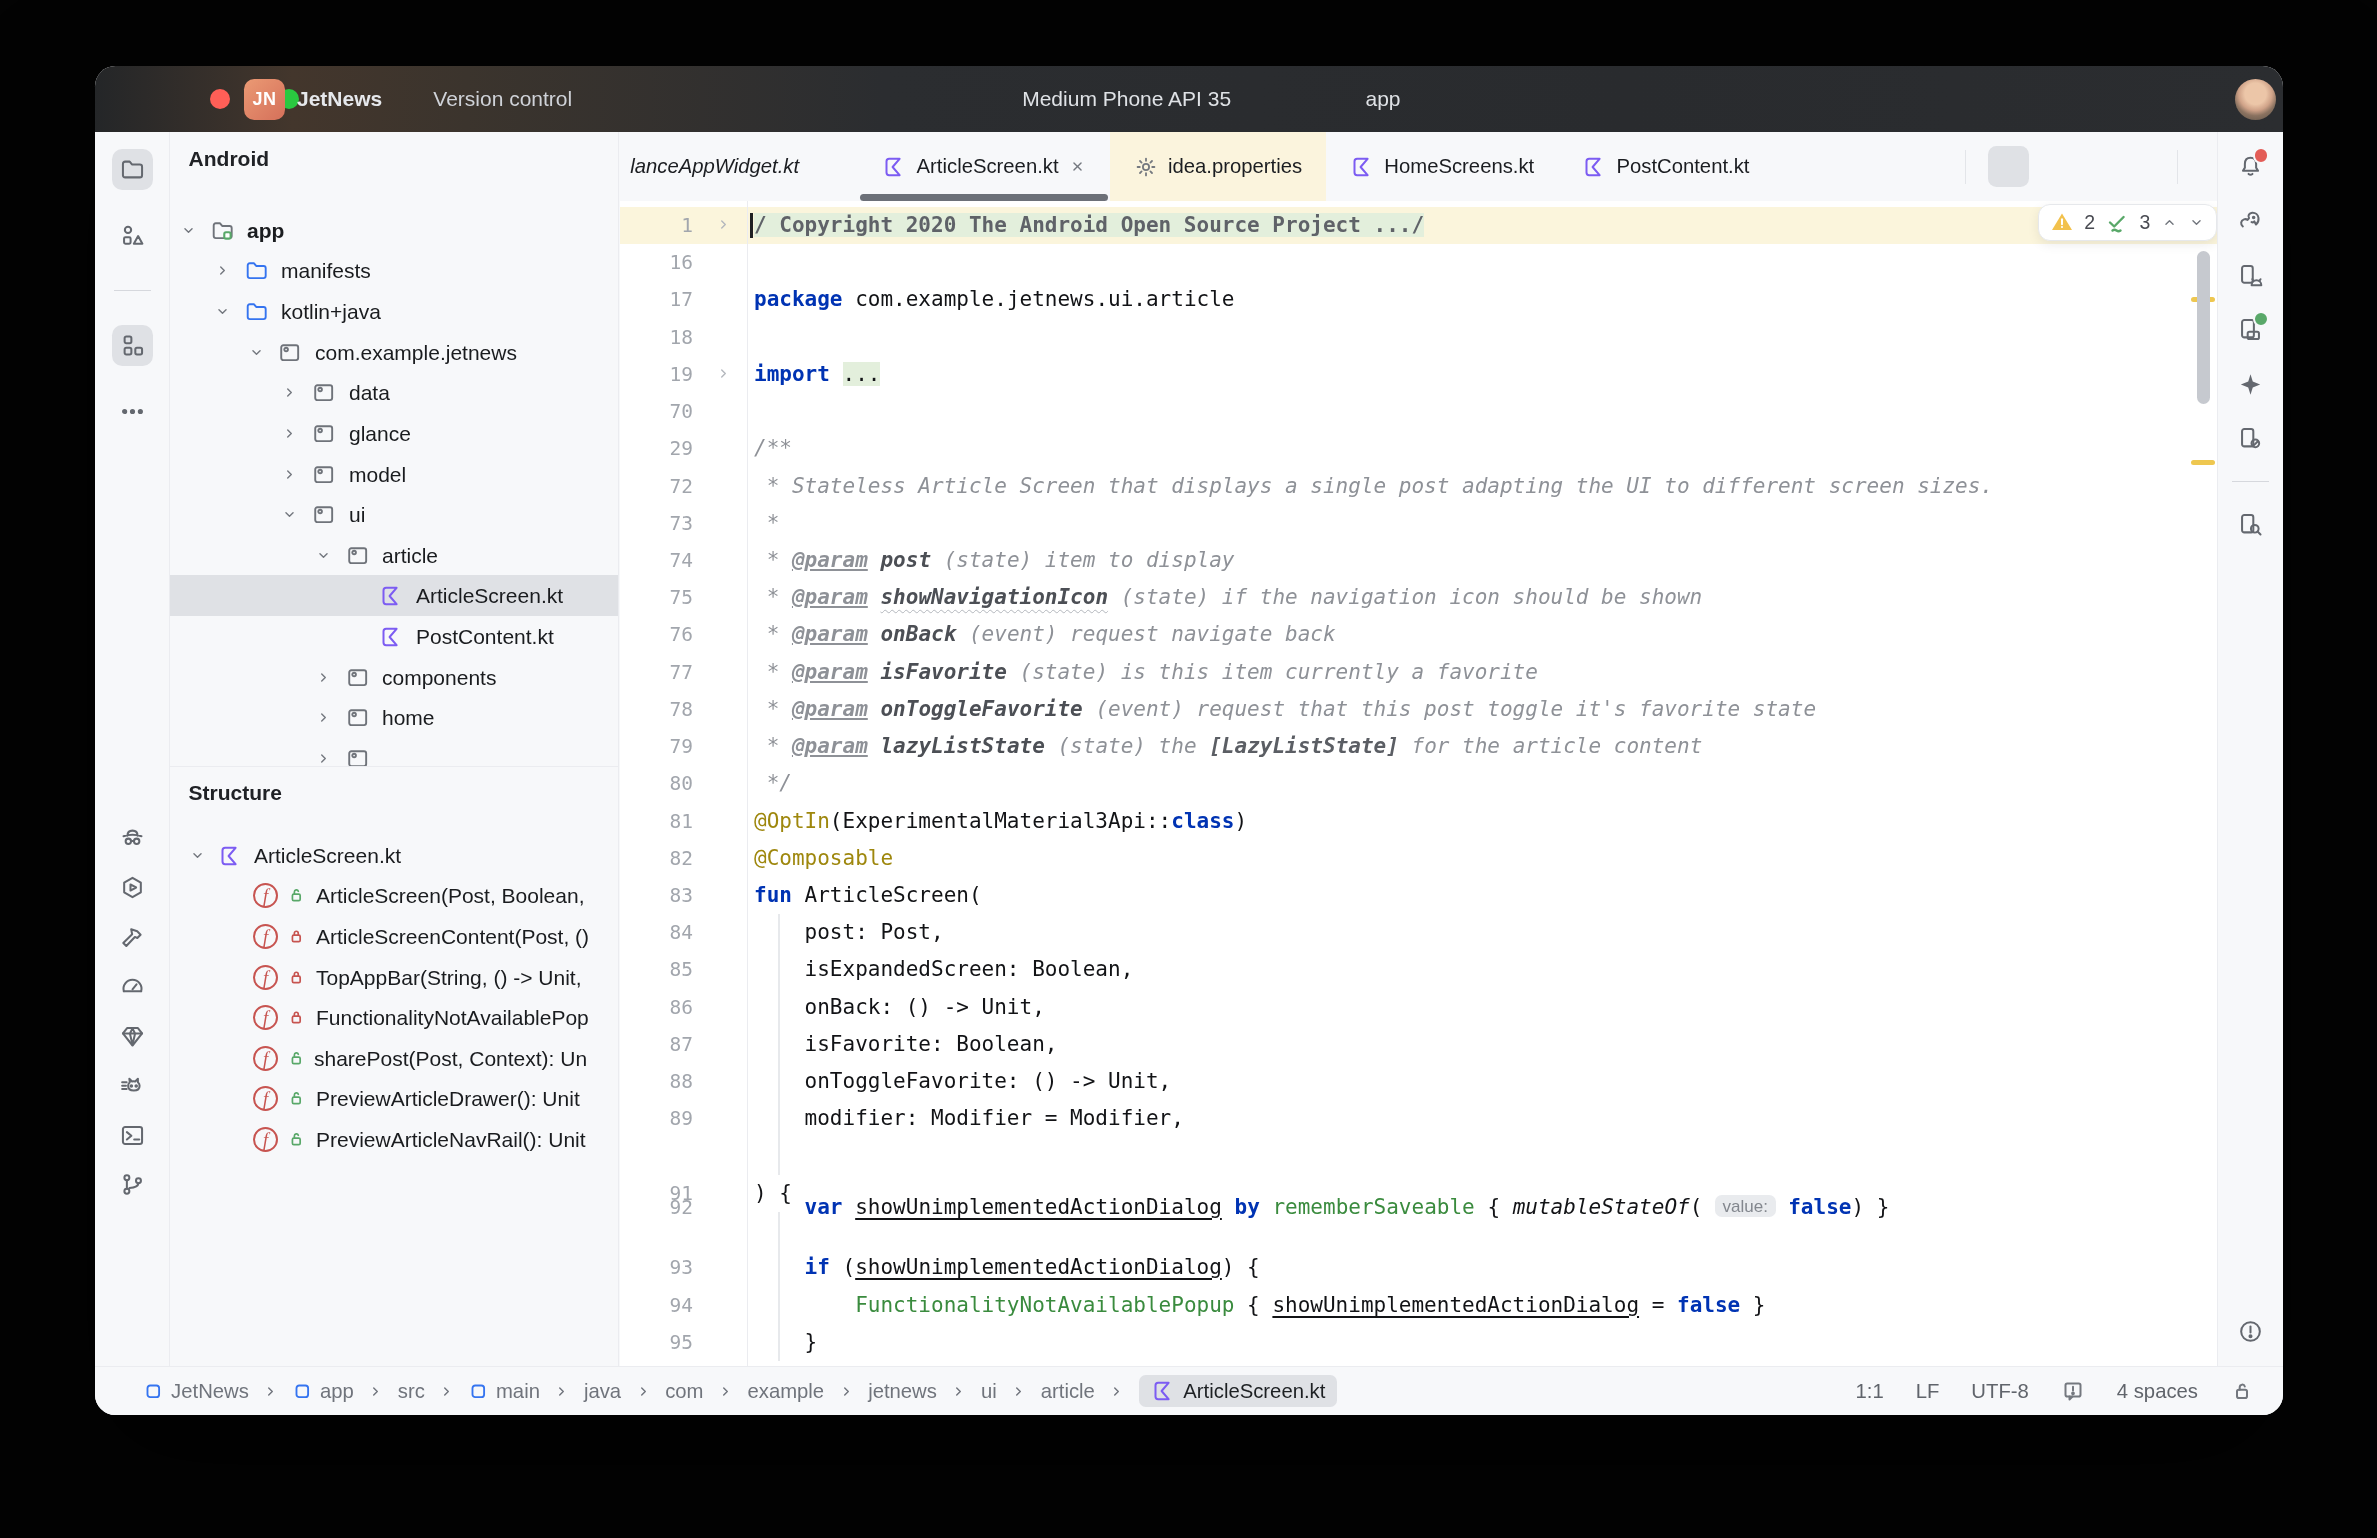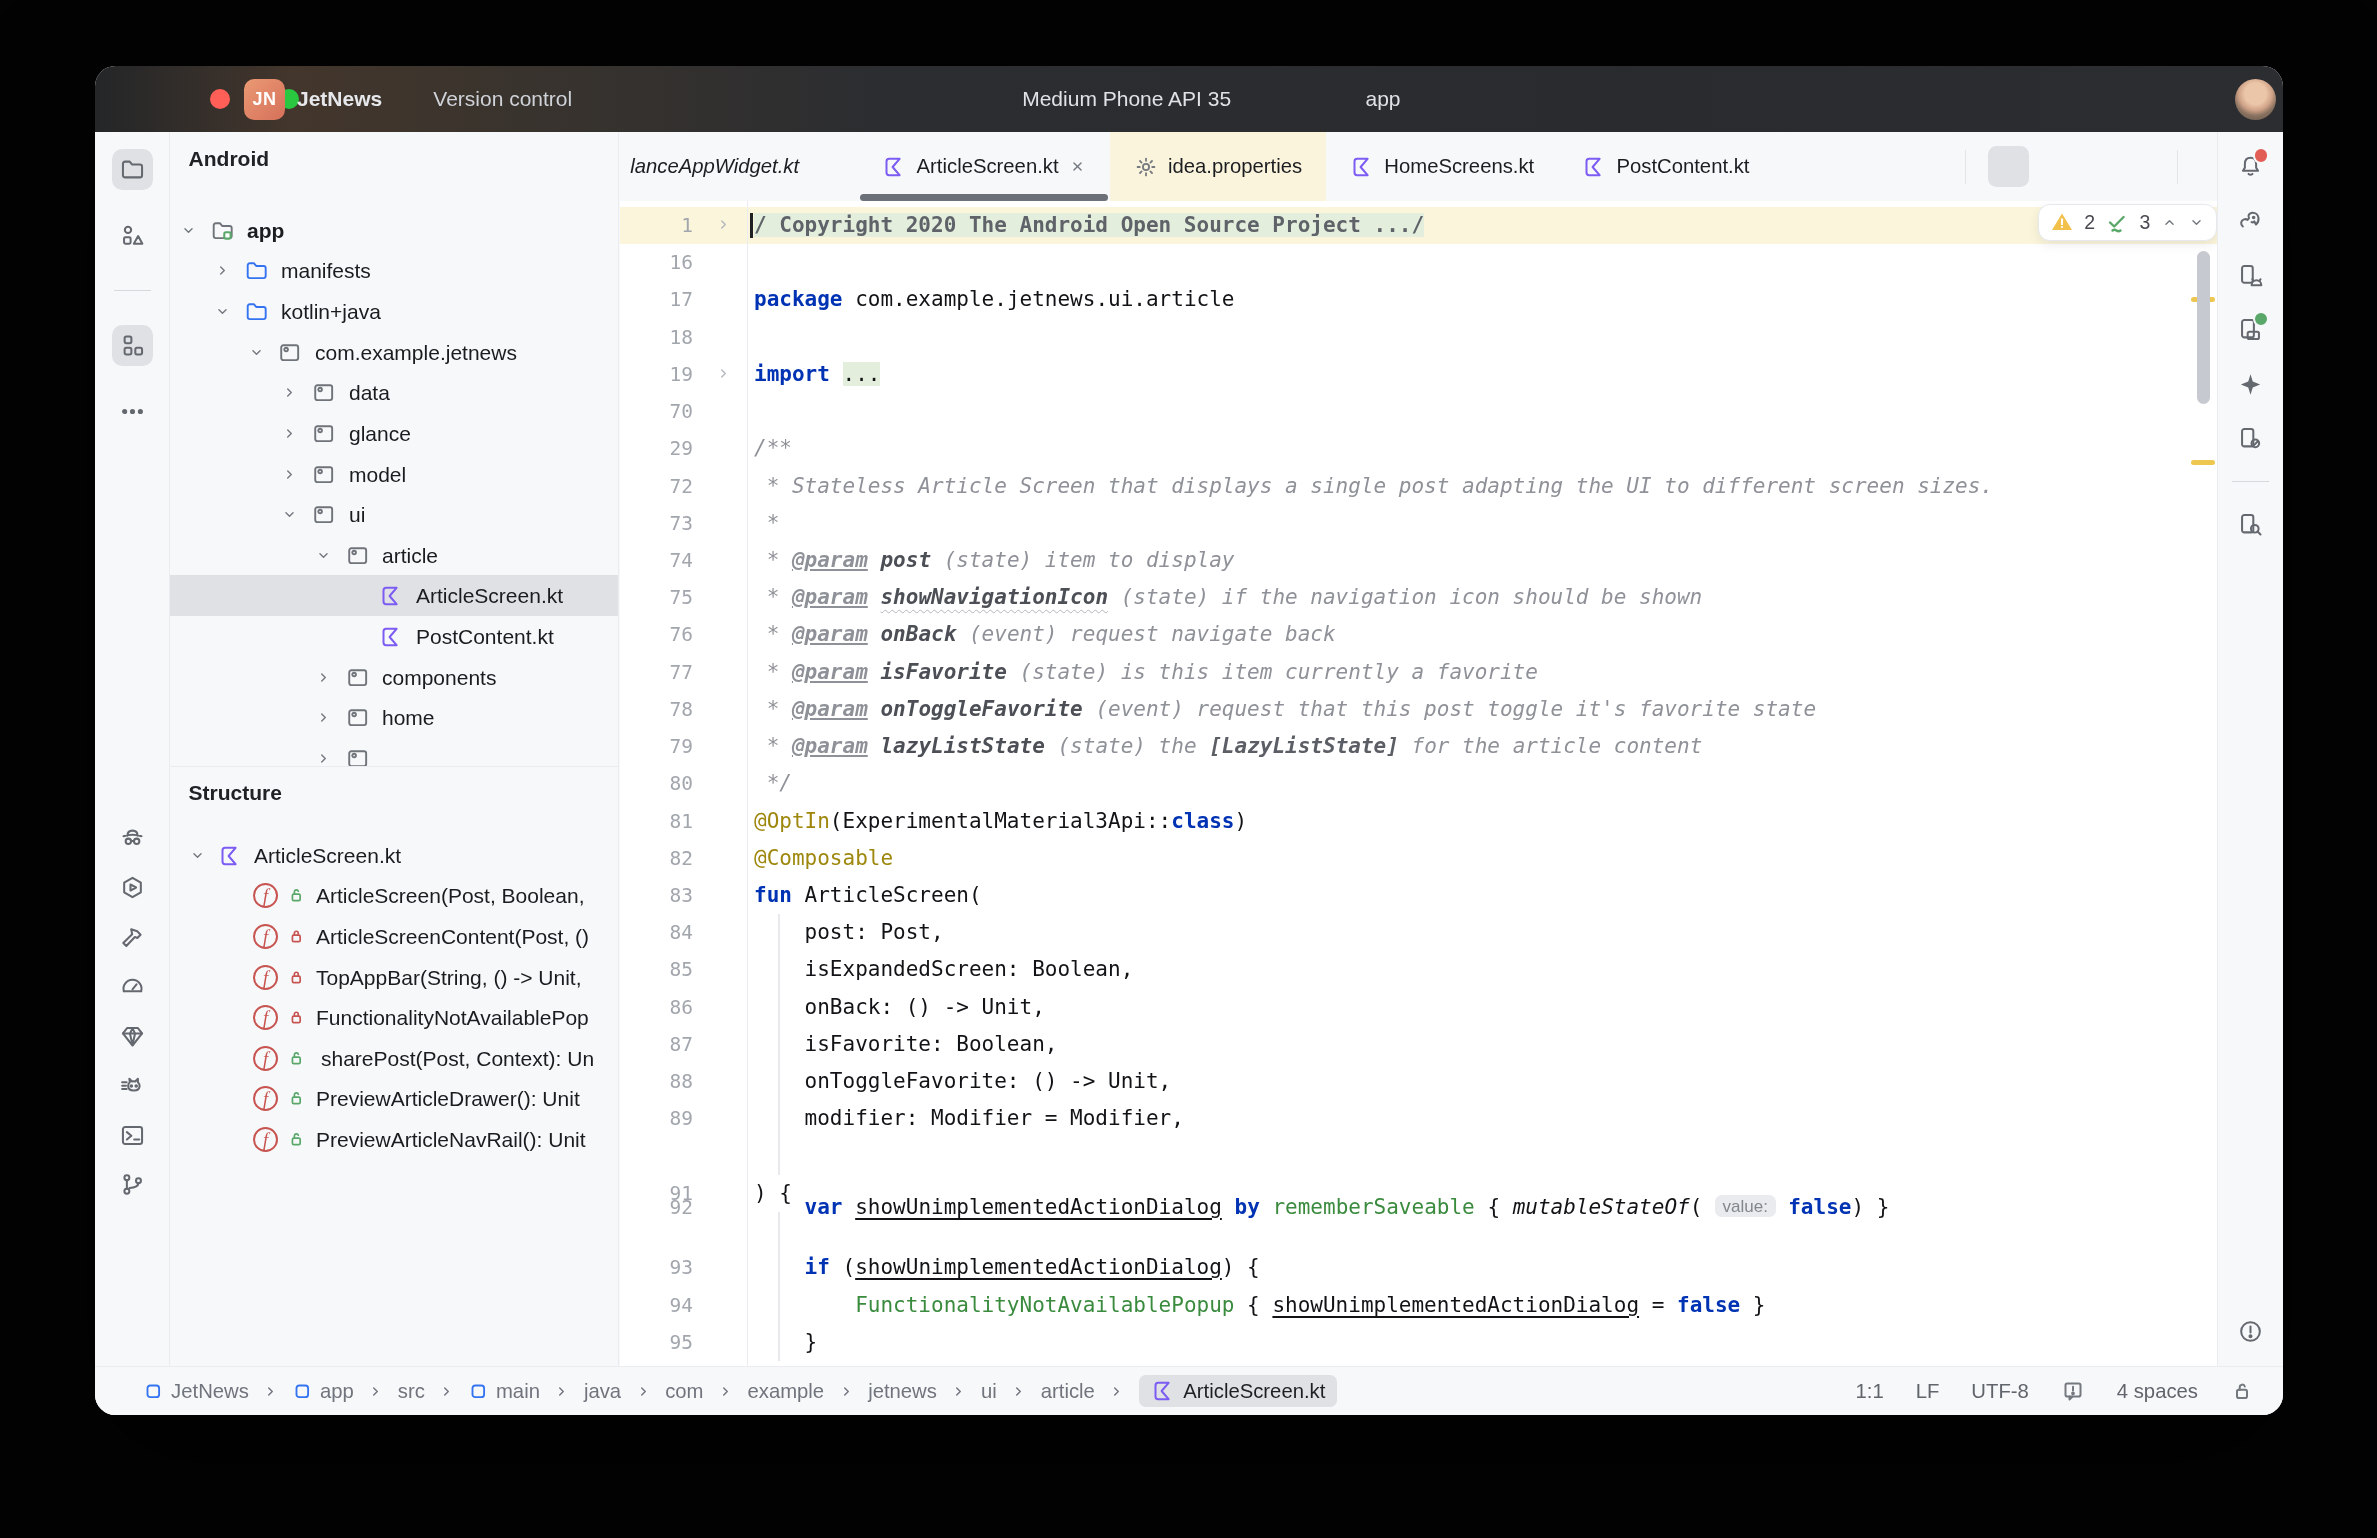--- a/index.html
+++ b/index.html
@@ -511,21 +511,21 @@
                 <div class="tlabel" style="left: 146px;">FunctionalityNotAvailablePop</div>
               </div>
               <div class="trow" style="top: 271px;">
                 <div class="fcirc" style="position: absolute; left: 83px;">f</div>
                 <div class="ticon" style="left: 117px;">
                   <svg width="18.6" height="18.6" viewBox="0 0 24 24" fill="none" stroke="#59a869" stroke-width="2.2" stroke-linecap="round">
                     <rect x="7" y="10.5" width="10" height="8.5" rx="1.8"></rect>
                     <path d="M9.5 10.5V7.6a2.6 2.6 0 0 1 5.1-.8"></path>
                   </svg>
                 </div>
-                <div class="tlabel" style="left: 151px; text-align: right;">sharePost(Post, Context): Un</div>
+                <div class="tlabel" style="left: 144px; text-align: right;">sharePost(Post, Context): Un</div>
               </div>
               <div class="trow" style="top: 311px;">
                 <div class="fcirc" style="position: absolute; left: 83px;">f</div>
                 <div class="ticon" style="left: 117px;">
                   <svg width="18.6" height="18.6" viewBox="0 0 24 24" fill="none" stroke="#59a869" stroke-width="2.2" stroke-linecap="round">
                     <rect x="7" y="10.5" width="10" height="8.5" rx="1.8"></rect>
                     <path d="M9.5 10.5V7.6a2.6 2.6 0 0 1 5.1-.8"></path>
                   </svg>
                 </div>
                 <div class="tlabel" style="left: 146px;">PreviewArticleDrawer(): Unit</div>

